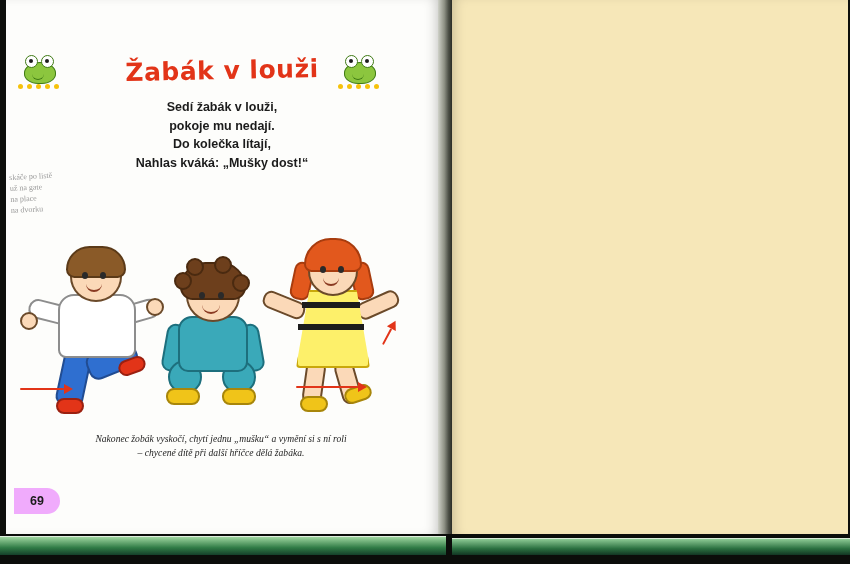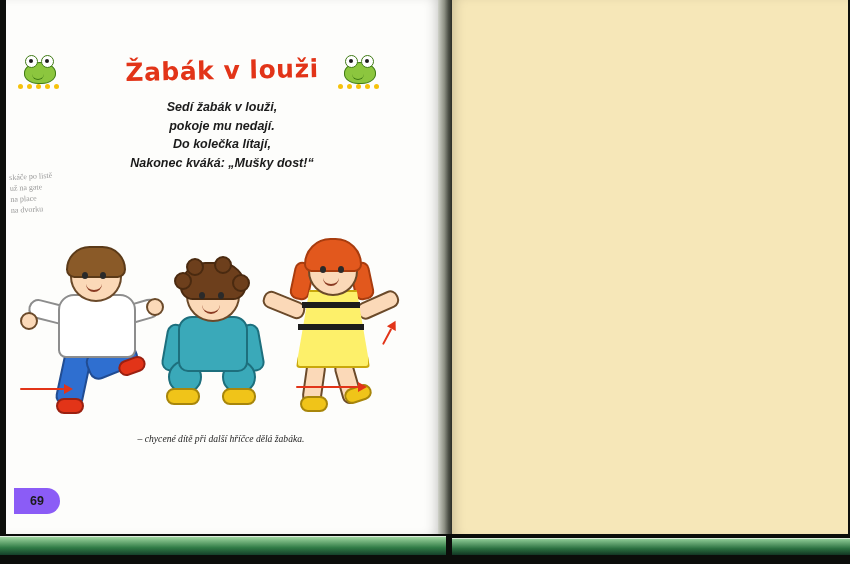--- a/index.html
+++ b/index.html
@@ -103,21 +103,21 @@
     left: 0;
     top: 98px;
     width: 432px;
     text-align: center;
     font-family: "Liberation Sans", sans-serif;
     font-size: 12.5px;
     font-weight: bold;
     color: #1b1b1b;
     line-height: 18.5px;
   }
-  .poem div { white-space: nowrap; font-style: italic; }
+  .poem div { white-space: nowrap; }
 
   
   .frog-deco { position: absolute; width: 46px; height: 40px; }
   .frog-deco .body {
     position: absolute; left: 8px; top: 8px;
     width: 30px; height: 20px;
     background: #8cc63e;
     border: 1.5px solid #3f7a14;
     border-radius: 50% 50% 45% 45%;
   }
@@ -378,21 +378,21 @@
     font-size: 9.6px;
     line-height: 14px;
     color: #1d1d1d;
   }
 
   
   .page-number {
     position: absolute;
     left: 8px; top: 488px;
     width: 46px; height: 26px;
-    background: #8b5cf6;
+    background: #f0abfc;
     border-radius: 0 13px 13px 0;
     color: #1b1b1b;
     font-size: 12.5px;
     font-weight: bold;
     display: flex;
     align-items: center;
     justify-content: center;
   }
 
   
@@ -442,21 +442,21 @@
           <i style="left:36px;"></i>
       </div>
     </div>
 
     <div class="title">Žabák v louži</div>
 
     <div class="poem">
       <div>Sedí žabák v louži,</div>
       <div>pokoje mu nedají.</div>
       <div>Do kolečka lítají,</div>
-      <div>Nakonec kváká: „Mušky dost!“</div>
+      <div>Nahlas kváká: „Mušky dost!“</div>
     </div>
 
     <div class="handnote">
       <div>skáče po listě</div>
       <div>už na gate</div>
       <div>na place</div>
       <div>na dvorku</div>
     </div>
 
     <div class="kids">
@@ -524,20 +524,21 @@
         <div class="shaft" style="width:62px;"></div>
         <div class="head" style="left:62px;"></div>
       </div>
       <div class="arrow" style="left:370px; top:96px; width:26px; height:10px; transform:rotate(-62deg);">
         <div class="shaft" style="width:18px;"></div>
         <div class="head" style="left:18px;"></div>
       </div>
     </div>
 
     <div class="caption">
+      <div>Nakonec žobák vyskočí, chytí jednu „mušku“ a vymění si s ní roli</div>
       <div>– chycené dítě při další hříčce dělá žabáka.</div>
     </div>
 
     <div class="page-number">69</div>
   </div>
 
   <div class="gutter"></div>
 
   <div class="right-page">
 

